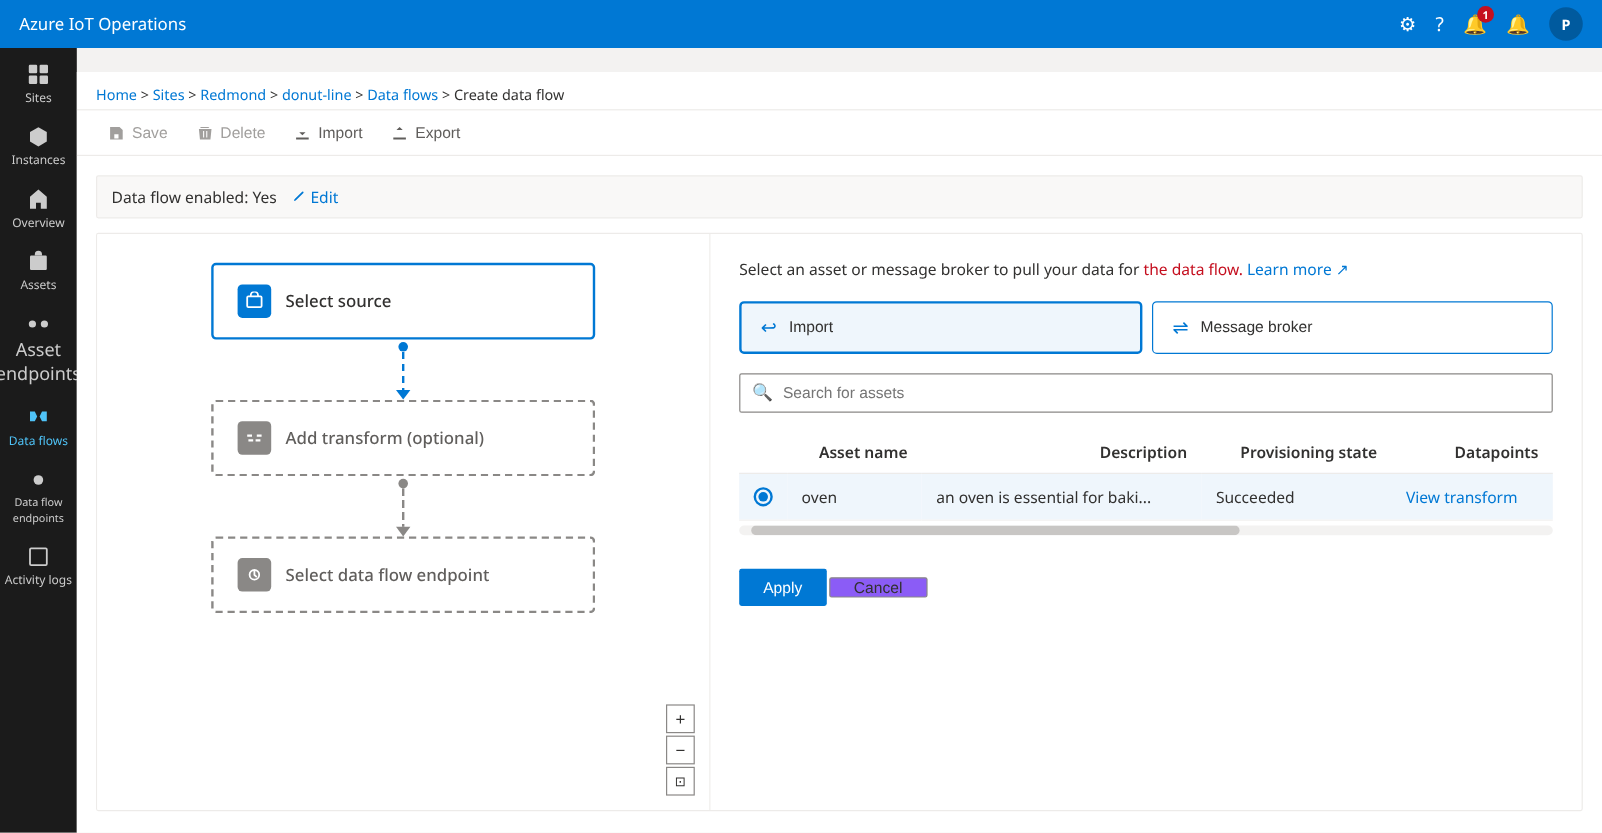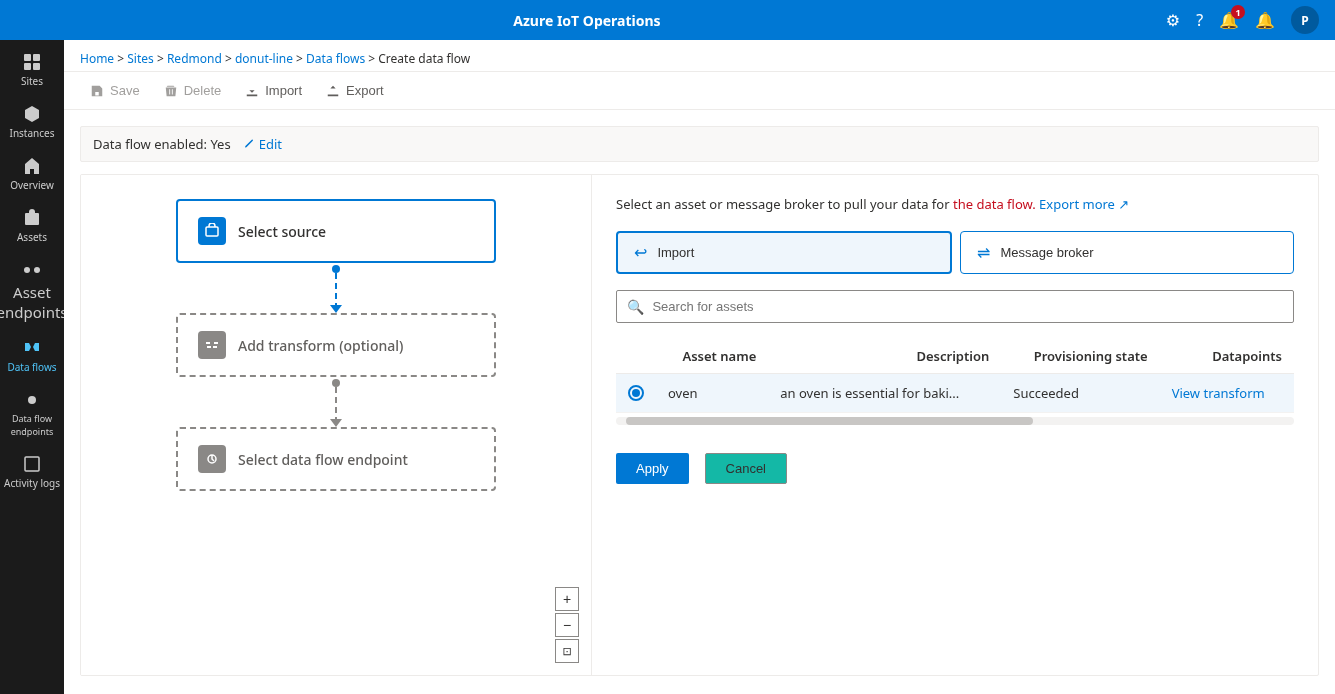--- a/index.html
+++ b/index.html
@@ -8,21 +8,21 @@
     
     .top-nav {
       background: #0078d4;
       color: white;
       height: 40px;
       display: flex;
       align-items: center;
       padding: 0 16px;
       gap: 8px;
     }
-    .top-nav-title { font-size: 14px; font-weight: 700; flex: 1; text-align: center; }
+    .top-nav-title { font-size: 14px; font-weight: 400; flex: 1; }
     .top-nav-icons { display: flex; gap: 16px; align-items: center; }
     .top-nav-icon { color: white; font-size: 16px; cursor: pointer; }
     .top-nav-avatar {
       width: 28px; height: 28px; border-radius: 50%;
       background: #005a9e; display: flex; align-items: center;
       justify-content: center; font-size: 12px; font-weight: 700; color: white;
     }
     .notif-badge {
       position: relative; display: inline-block;
     }
@@ -45,21 +45,21 @@
     }
     .sidebar-item {
       display: flex; flex-direction: column; align-items: center;
       padding: 8px 4px; color: #ccc; cursor: pointer;
       width: 100%; text-align: center; font-size: 10px; gap: 2px;
     }
     .sidebar-item.active { color: #4fc3f7; }
     .sidebar-item svg { width: 20px; height: 20px; }
 
     
-    .main { flex: 1; background: white; overflow: hidden; display: flex; flex-direction: column; }
+    .main { flex: 1; background: white; overflow: hidden; display: flex; flex-direction: column; margin-top: 20px; }
 
     
     .breadcrumb {
       padding: 10px 16px 4px;
       font-size: 12px; color: #0078d4;
     }
     .breadcrumb span { color: #323130; }
     .breadcrumb a { color: #0078d4; text-decoration: none; }
 
     
@@ -243,28 +243,28 @@
       height: 8px; background: #f3f2f1; position: relative; margin-top: 4px;
       overflow: hidden; border-radius: 4px;
     }
     .table-scroll-thumb {
       position: absolute; left: 10px;
       width: 60%; height: 8px; background: #c8c6c4; border-radius: 4px;
     }
 
     
     .panel-footer {
-      display: flex; gap: 16px; margin-top: 16px; padding-top: 12px;
+      display: flex; gap: 2px; margin-top: 16px; padding-top: 12px; align-items: center;
     }
     .btn-primary {
       padding: 8px 20px; background: #0078d4; color: white;
       border: none; border-radius: 2px; font-size: 13px; cursor: pointer;
     }
     .btn-secondary {
-      padding: 0 20px; background: #14b8a6; color: #323130;
+      padding: 0 20px; background: #8b5cf6; color: #323130;
       border: 1px solid #8a8886; border-radius: 2px; font-size: 13px; cursor: pointer;
     }
   </style>
 </head>
 <body>
 
 <div class="top-nav">
   <span class="top-nav-title">Azure IoT Operations</span>
   <div class="top-nav-icons">
     <span class="top-nav-icon" title="Settings">⚙</span>
@@ -445,21 +445,21 @@
         </div>
 
         <div class="panel-divider"></div>
 
         <div class="source-panel">
 
           <div class="panel-description">
             <span>Select an asset or message broker to pull your data for</span>
             <span class="highlight"> the data flow.</span>
             <a href="#">
-              <span>Export more</span>
+              <span>Learn more</span>
               <span> ↗</span>
             </a>
           </div>
 
           <div class="source-type-btns">
             <button class="source-type-btn active">
               <span class="source-type-icon">↩</span>
               <span>Import</span>
             </button>
             <button class="source-type-btn">

